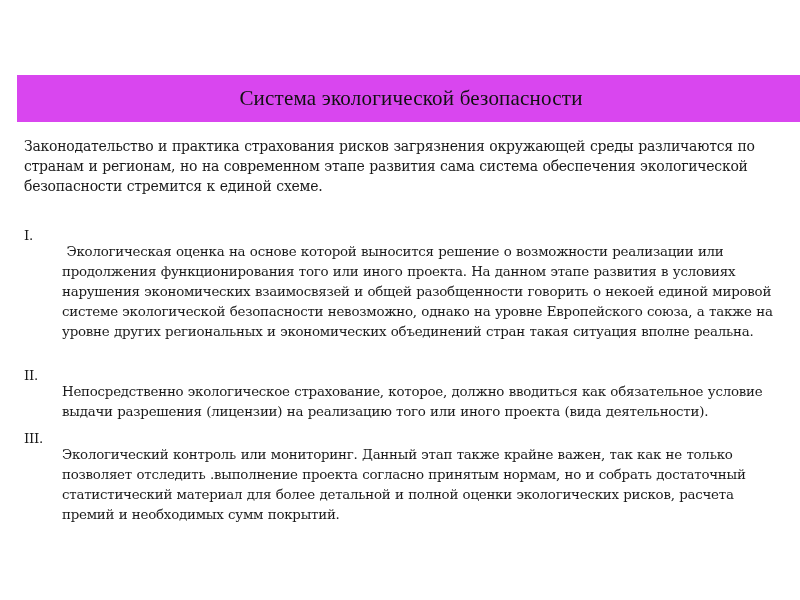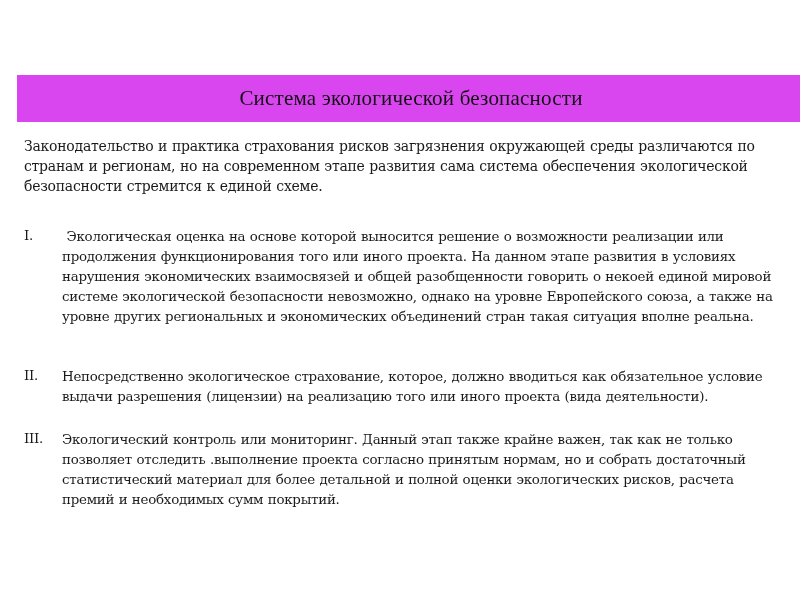--- a/index.html
+++ b/index.html
@@ -62,21 +62,21 @@
     }
     .numeral {
       position: absolute;
       left: 0;
       top: 0;
       width: 36px;
     }
     .item-text {
       position: absolute;
       left: 38px;
-      top: 1px;
+      top: 16px;
       width: 720px;
     }
     #item-1 { top: 226px; }
     #item-2 { top: 366px; }
     #item-3 { top: 429px; }
   </style>
 </head>
 <body>
 
 <div class="title-banner">

